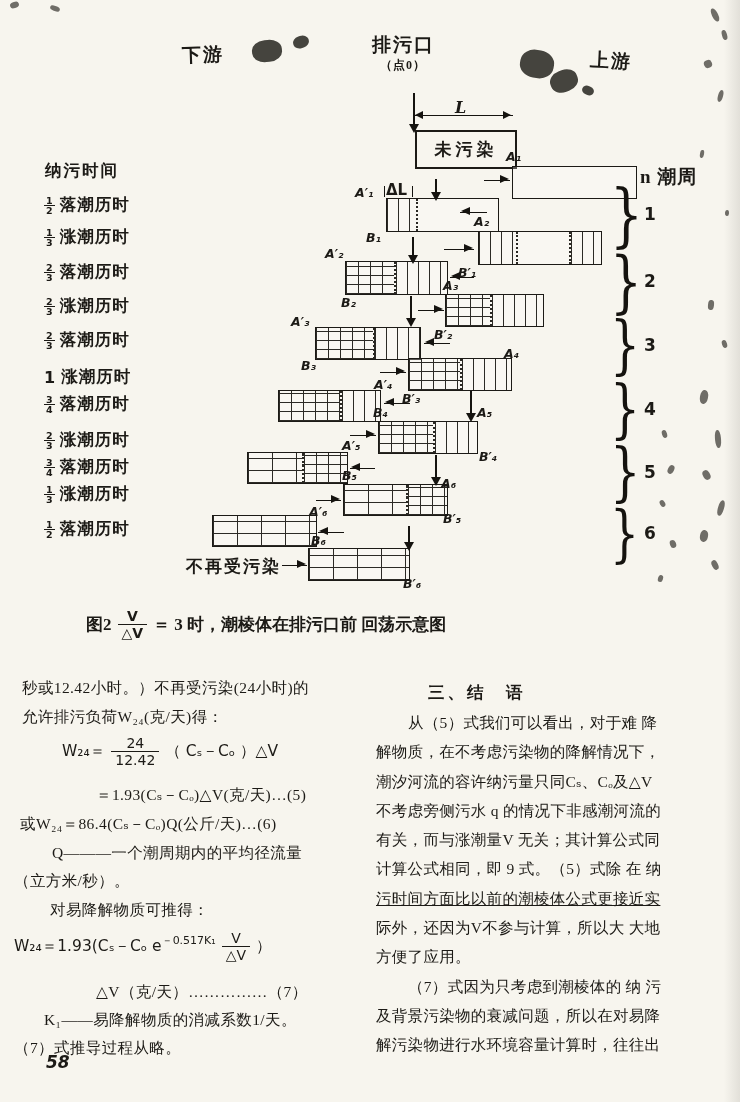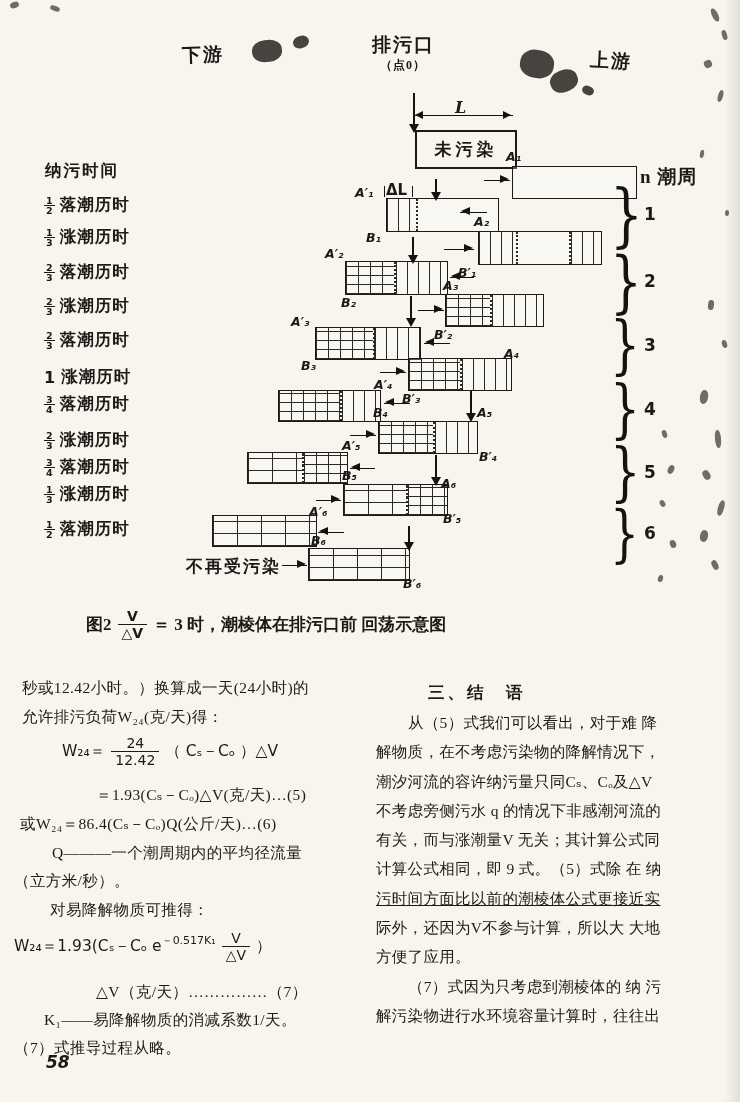--- a/index.html
+++ b/index.html
@@ -339,21 +339,21 @@
 
   <div id="caption">
     <span>图2</span>
     <span class="ifrac">
       <span class="fn">V</span>
       <span class="fd">△V</span>
     </span>
     <span>＝ 3 时，潮棱体在排污口前 回荡示意图</span>
   </div>
 
-  <div class="tline" style="left:22px;top:678px;">秒或12.42小时。）换算成一天(24小时)的</div>
+  <div class="tline" style="left:22px;top:678px;">秒或12.42小时。）不再受污染(24小时)的</div>
   <div class="tline" style="left:22px;top:707px;">允许排污负荷W₂₄(克/天)得：</div>
 
   <div class="formula" style="left:62px;top:735px;">
     <span>W₂₄＝</span>
     <span class="ifrac">
       <span class="fn">24</span>
       <span class="fd">12.42</span>
     </span>
     <span>（ Cₛ－Cₒ ）△V</span>
   </div>
@@ -386,18 +386,19 @@
         <div class="rline" style="padding-left: 32px;">从（5）式我们可以看出，对于难 降</div>
         <div class="rline" style="padding-left: 0px;">解物质，在不考虑污染物的降解情况下，</div>
         <div class="rline" style="padding-left: 0px;">潮汐河流的容许纳污量只同Cₛ、Cₒ及△V</div>
         <div class="rline" style="padding-left: 0px;">不考虑旁侧污水 q 的情况下非感潮河流的</div>
         <div class="rline" style="padding-left: 0px;">有关，而与涨潮量V 无关；其计算公式同</div>
         <div class="rline" style="padding-left: 0px;">计算公式相同，即 9 式。（5）式除 在 纳</div>
         <div class="rline" style="padding-left: 0px; text-decoration: underline;">污时间方面比以前的潮棱体公式更接近实</div>
         <div class="rline" style="padding-left: 0px;">际外，还因为V不参与计算，所以大 大地</div>
         <div class="rline" style="padding-left: 0px;">方便了应用。</div>
         <div class="rline" style="padding-left: 32px;">（7）式因为只考虑到潮棱体的 纳 污</div>
+        <div class="rline" style="padding-left: 0px;">及背景污染物的衰减问题，所以在对易降</div>
         <div class="rline" style="padding-left: 0px;">解污染物进行水环境容量计算时，往往出</div>
       </div>
   </div>
 
   <div id="edge"></div>
 </div>
 
 </body></html>

